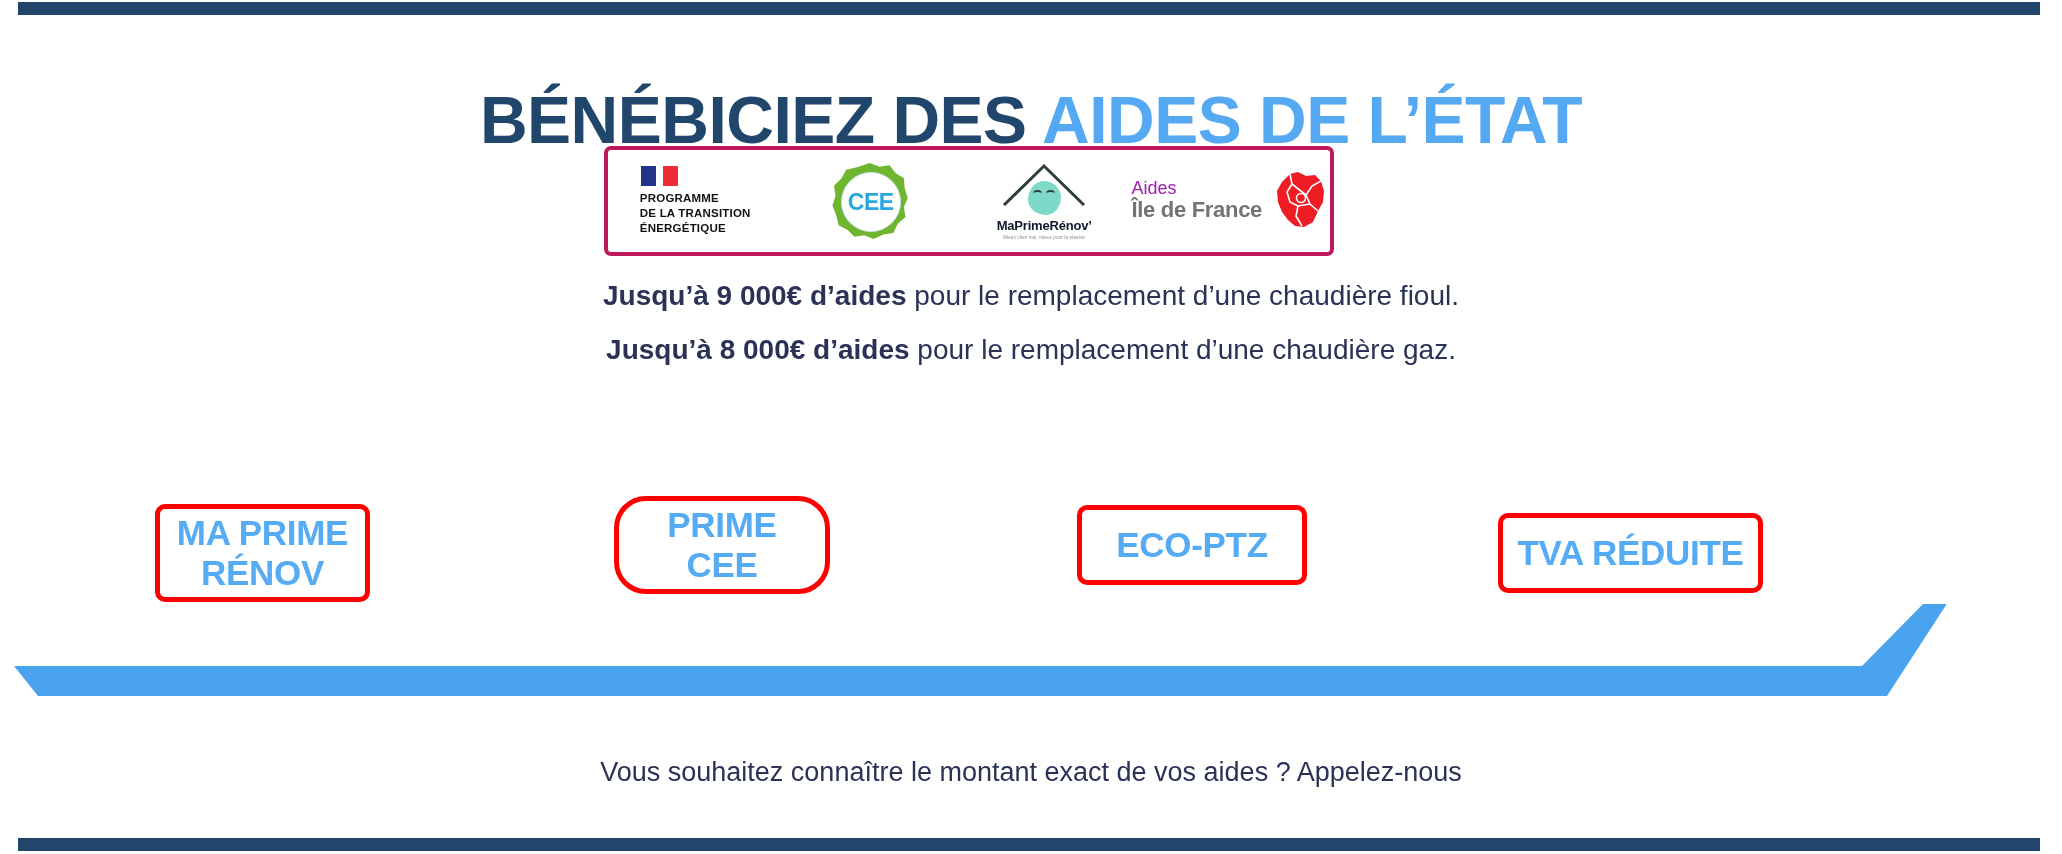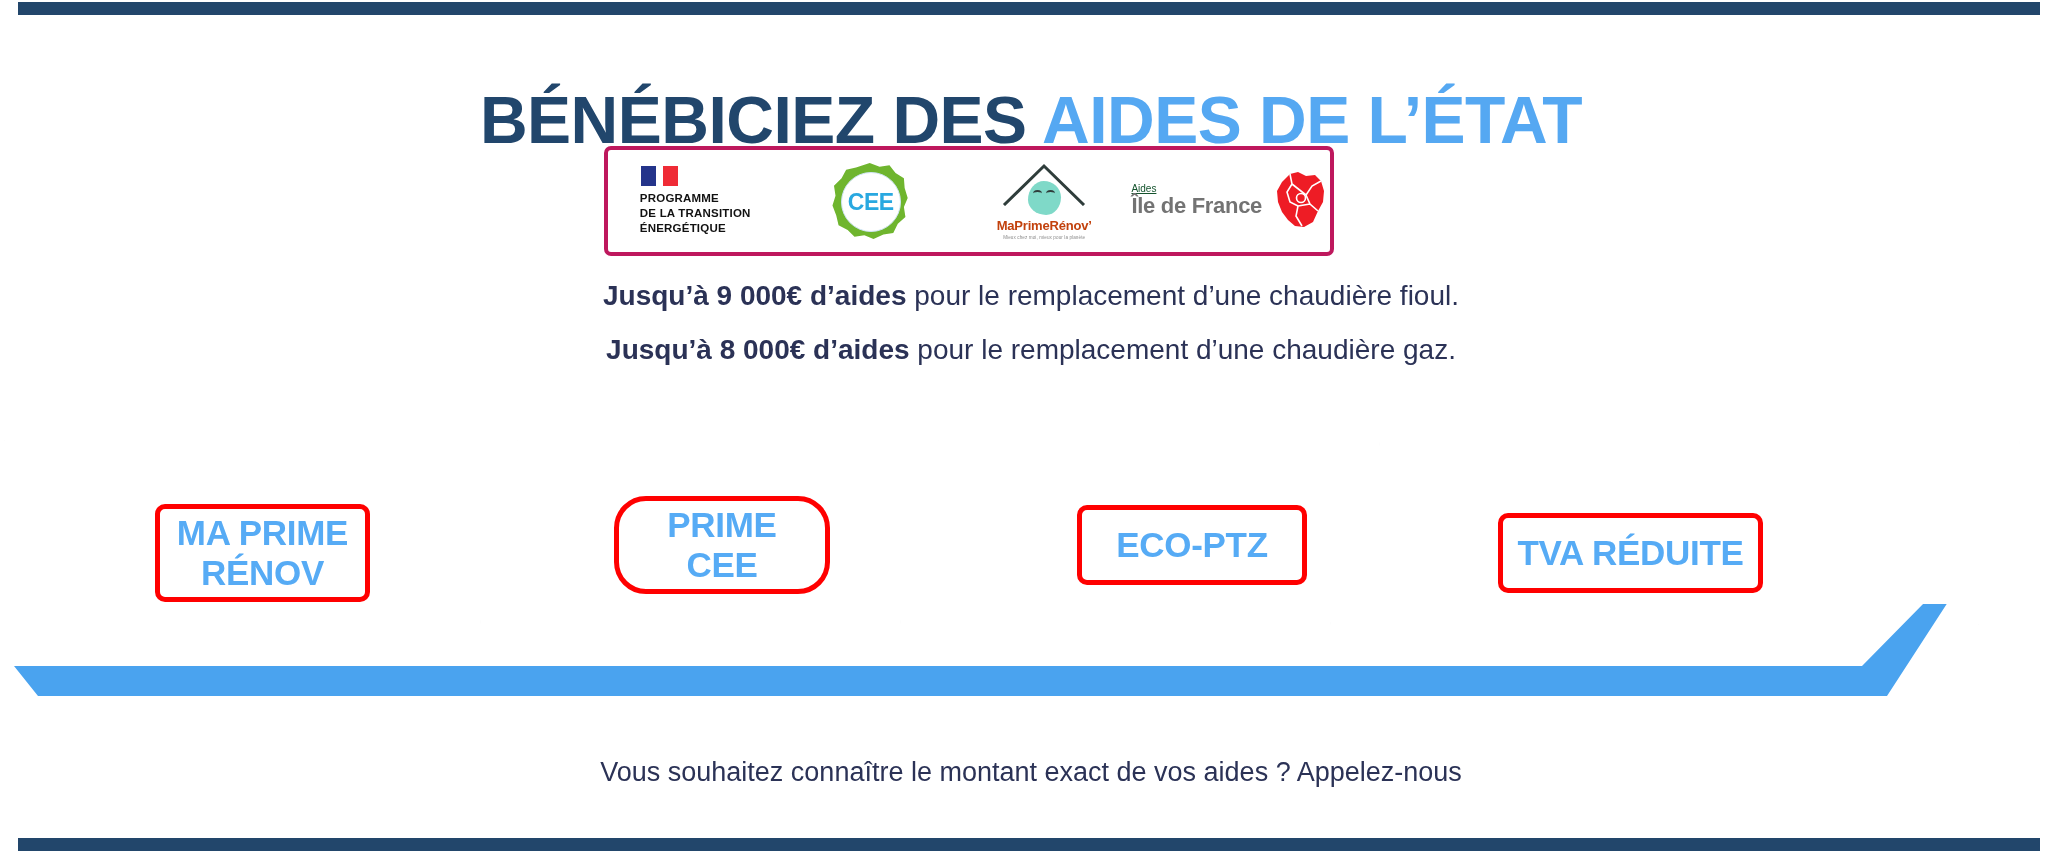--- a/index.html
+++ b/index.html
@@ -140,43 +140,42 @@
     position: absolute;
     width: 9px; height: 5px;
     border-top: 2px solid #2f3d3b;
     border-radius: 50% 50% 0 0;
     top: 9px;
   }
   .mpr-eye.l { left: 5px; }
   .mpr-eye.r { left: 18px; }
   .mpr-name {
     margin-top: 4px;
-    color: #c2410c;
+    color: #0f172a;
     font-size: 13px;
     font-weight: bold;
     letter-spacing: -0.2px;
     white-space: nowrap;
   }
   .mpr-tag {
     color: #8c8c8c;
     font-size: 4.6px;
     letter-spacing: 0.1px;
     margin-top: 2px;
     white-space: nowrap;
   }
 
   
   .idf { display: flex; align-items: center; gap: 6px; }
   .idf-text { text-align: left; }
   .idf-small {
-    color: #14532d;
-    font-size: 10px;
+    color: #a21caf;
+    font-size: 18px;
     line-height: 1.05;
     white-space: nowrap;
-    text-decoration: underline;
   }
   .idf-big {
     color: #737373;
     font-size: 22px;
     font-weight: bold;
     line-height: 1.1;
     letter-spacing: -0.3px;
     white-space: nowrap;
   }
   .idf-map { width: 62px; height: 62px; }

